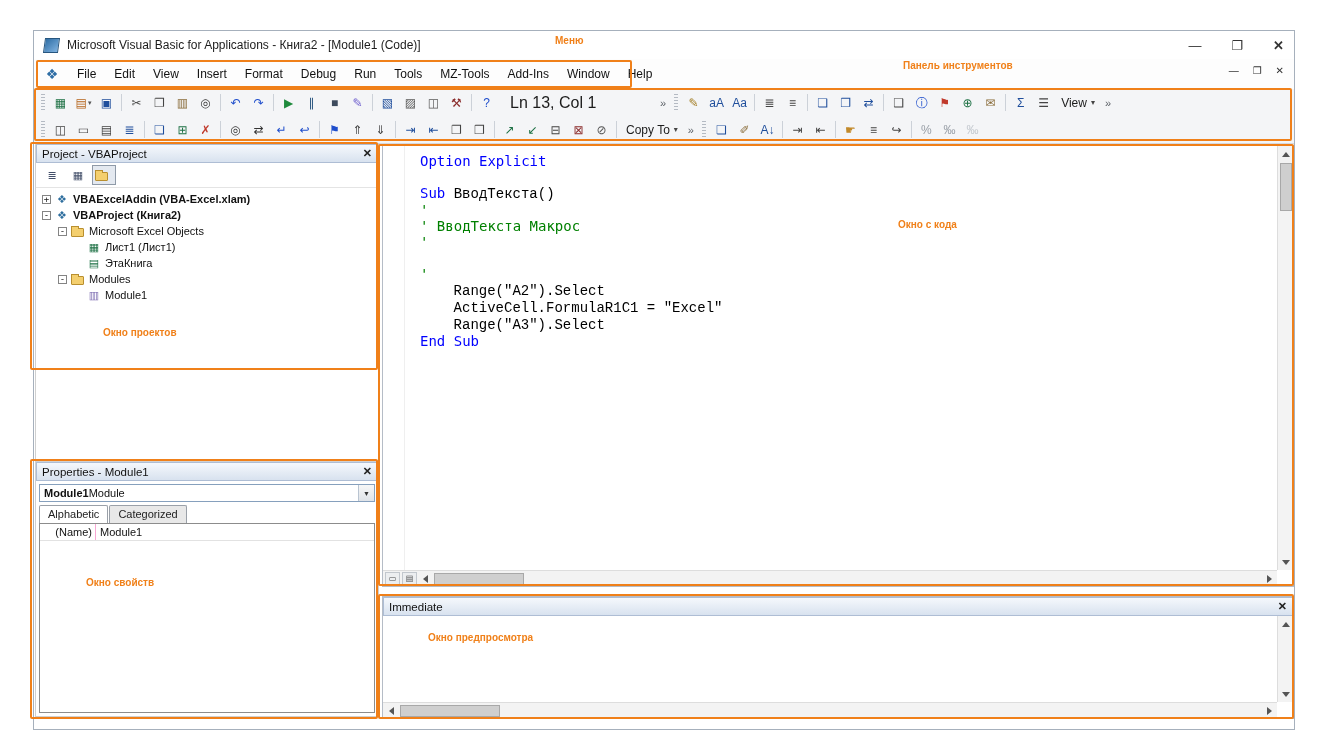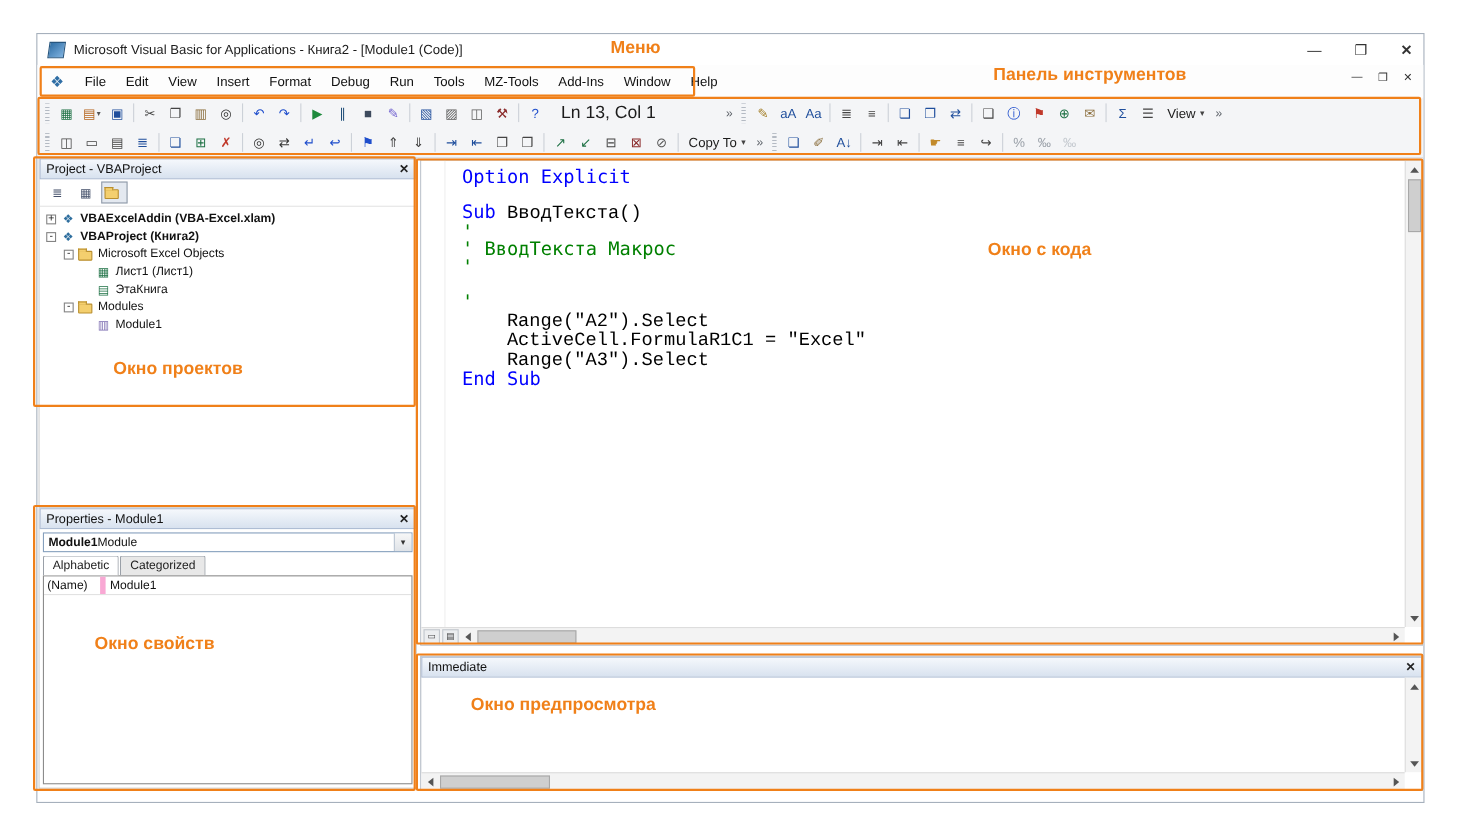--- a/index.html
+++ b/index.html
@@ -64,32 +64,32 @@
                 font-size:11px; padding-left:4px; background:#fff; }
   .prop-combo .bold { font-weight:bold; }
   .combo-arrow { margin-left:auto; width:16px; height:100%; background:linear-gradient(#f7f7f7,#dfe3e8);
                  border-left:1px solid #b9c4d1; display:flex; align-items:center; justify-content:center; font-size:7px; color:#333; }
   .prop-tabs { display:flex; padding:2px 3px 0; gap:1px; font-size:11px; }
   .ptab { padding:2px 8px 3px; border:1px solid #9aa0a8; border-bottom:none; background:#e8e8e8; color:#222;
           border-radius:2px 2px 0 0; }
   .ptab.active { background:#fff; position:relative; top:0; }
   .prop-grid { border:1px solid #8c8c8c; margin:0 3px 3px; flex:1; background:#fff; overflow:hidden; }
   .prop-row { display:flex; height:17px; border-bottom:1px solid #e2e2e2; font-size:11px; }
-  .prop-name { width:56px; border-right:5px solid #f9a8d4; padding:2px 3px; }
+  .prop-name { width:56px; border-right:1px solid #f9a8d4; padding:2px 3px;text-align:right; }
   .prop-value { flex:1; padding:2px 4px; }
 
   
   .code-column { position:absolute; left:348px; top:114px; width:912px; height:442px; display:flex; flex-direction:column; }
   .code-combos { display:flex; gap:6px; height:19px; margin-bottom:2px; }
   .code-combo { flex:1; border:1px solid #86a0bd; background:#fff; display:flex; align-items:center;
                 font-size:12px; padding-left:6px; }
   .code-area { flex:1; position:relative; border:1px solid #b5bcc6; background:#fff; overflow:hidden; }
   .code-margin { position:absolute; left:0; top:0; bottom:16px; width:22px; background:#fff; border-right:1px solid #efefef; }
   .code-text { position:absolute; left:0; top:0; right:16px; bottom:16px; padding:7px 0 0 37px;
-               font-family:"DejaVu Sans Mono", monospace; font-size:17px; line-height:16px; white-space:pre; overflow:hidden; }
+               font-family:"DejaVu Sans Mono", monospace; font-size:14px; line-height:16px; white-space:pre; overflow:hidden; }
   .c-kw { color:#0000ff; } .c-cm { color:#008000; } .c-tx { color:#000;font-family:Liberation Mono, monospace; }
 
   
   .vscroll { position:absolute; right:0; top:0; bottom:16px; width:16px; background:#f3f3f3;
              border-left:1px solid #ddd; display:flex; flex-direction:column; align-items:center; }
   .hscroll { position:absolute; left:0; right:16px; bottom:0; height:16px; background:#f3f3f3;
              border-top:1px solid #ddd; display:flex; align-items:center; }
   .sbtn { width:16px; height:16px; display:flex; align-items:center; justify-content:center; flex:none; }
   .tri-up { width:0; height:0; border-left:4px solid transparent; border-right:4px solid transparent; border-bottom:5px solid #555; }
   .tri-down { width:0; height:0; border-left:4px solid transparent; border-right:4px solid transparent; border-top:5px solid #555; }
@@ -100,21 +100,21 @@
   .flexfill { flex:1; }
   .viewbtn { width:15px; height:14px; border:1px solid #c2c7cd; background:#eceef0; margin-left:2px;
              display:flex; align-items:center; justify-content:center; font-size:8px; color:#444; flex:none; }
 
   .immediate-panel { position:absolute; left:348px; top:565px; width:912px; height:123px; background:#fff;
                      border:1px solid #b5bcc6; display:flex; flex-direction:column; }
   .imm-body { flex:1; position:relative; }
 
   
   .ann-box { position:absolute; border:2px solid #f08019; border-radius:2px; z-index:60; pointer-events:none; }
-  .ann-label { position:absolute; z-index:70; color:#f08019; font-weight:bold; font-size:16px; pointer-events:none; }
+  .ann-label { position:absolute; z-index:70; color:#f08019; font-weight:bold; font-size:10px; pointer-events:none; }
 </style>
 </head>
 <body>
 
 <div class="stage">
 
   <div class="window">
 
     <div class="titlebar">
       <div class="app-icon"></div>

